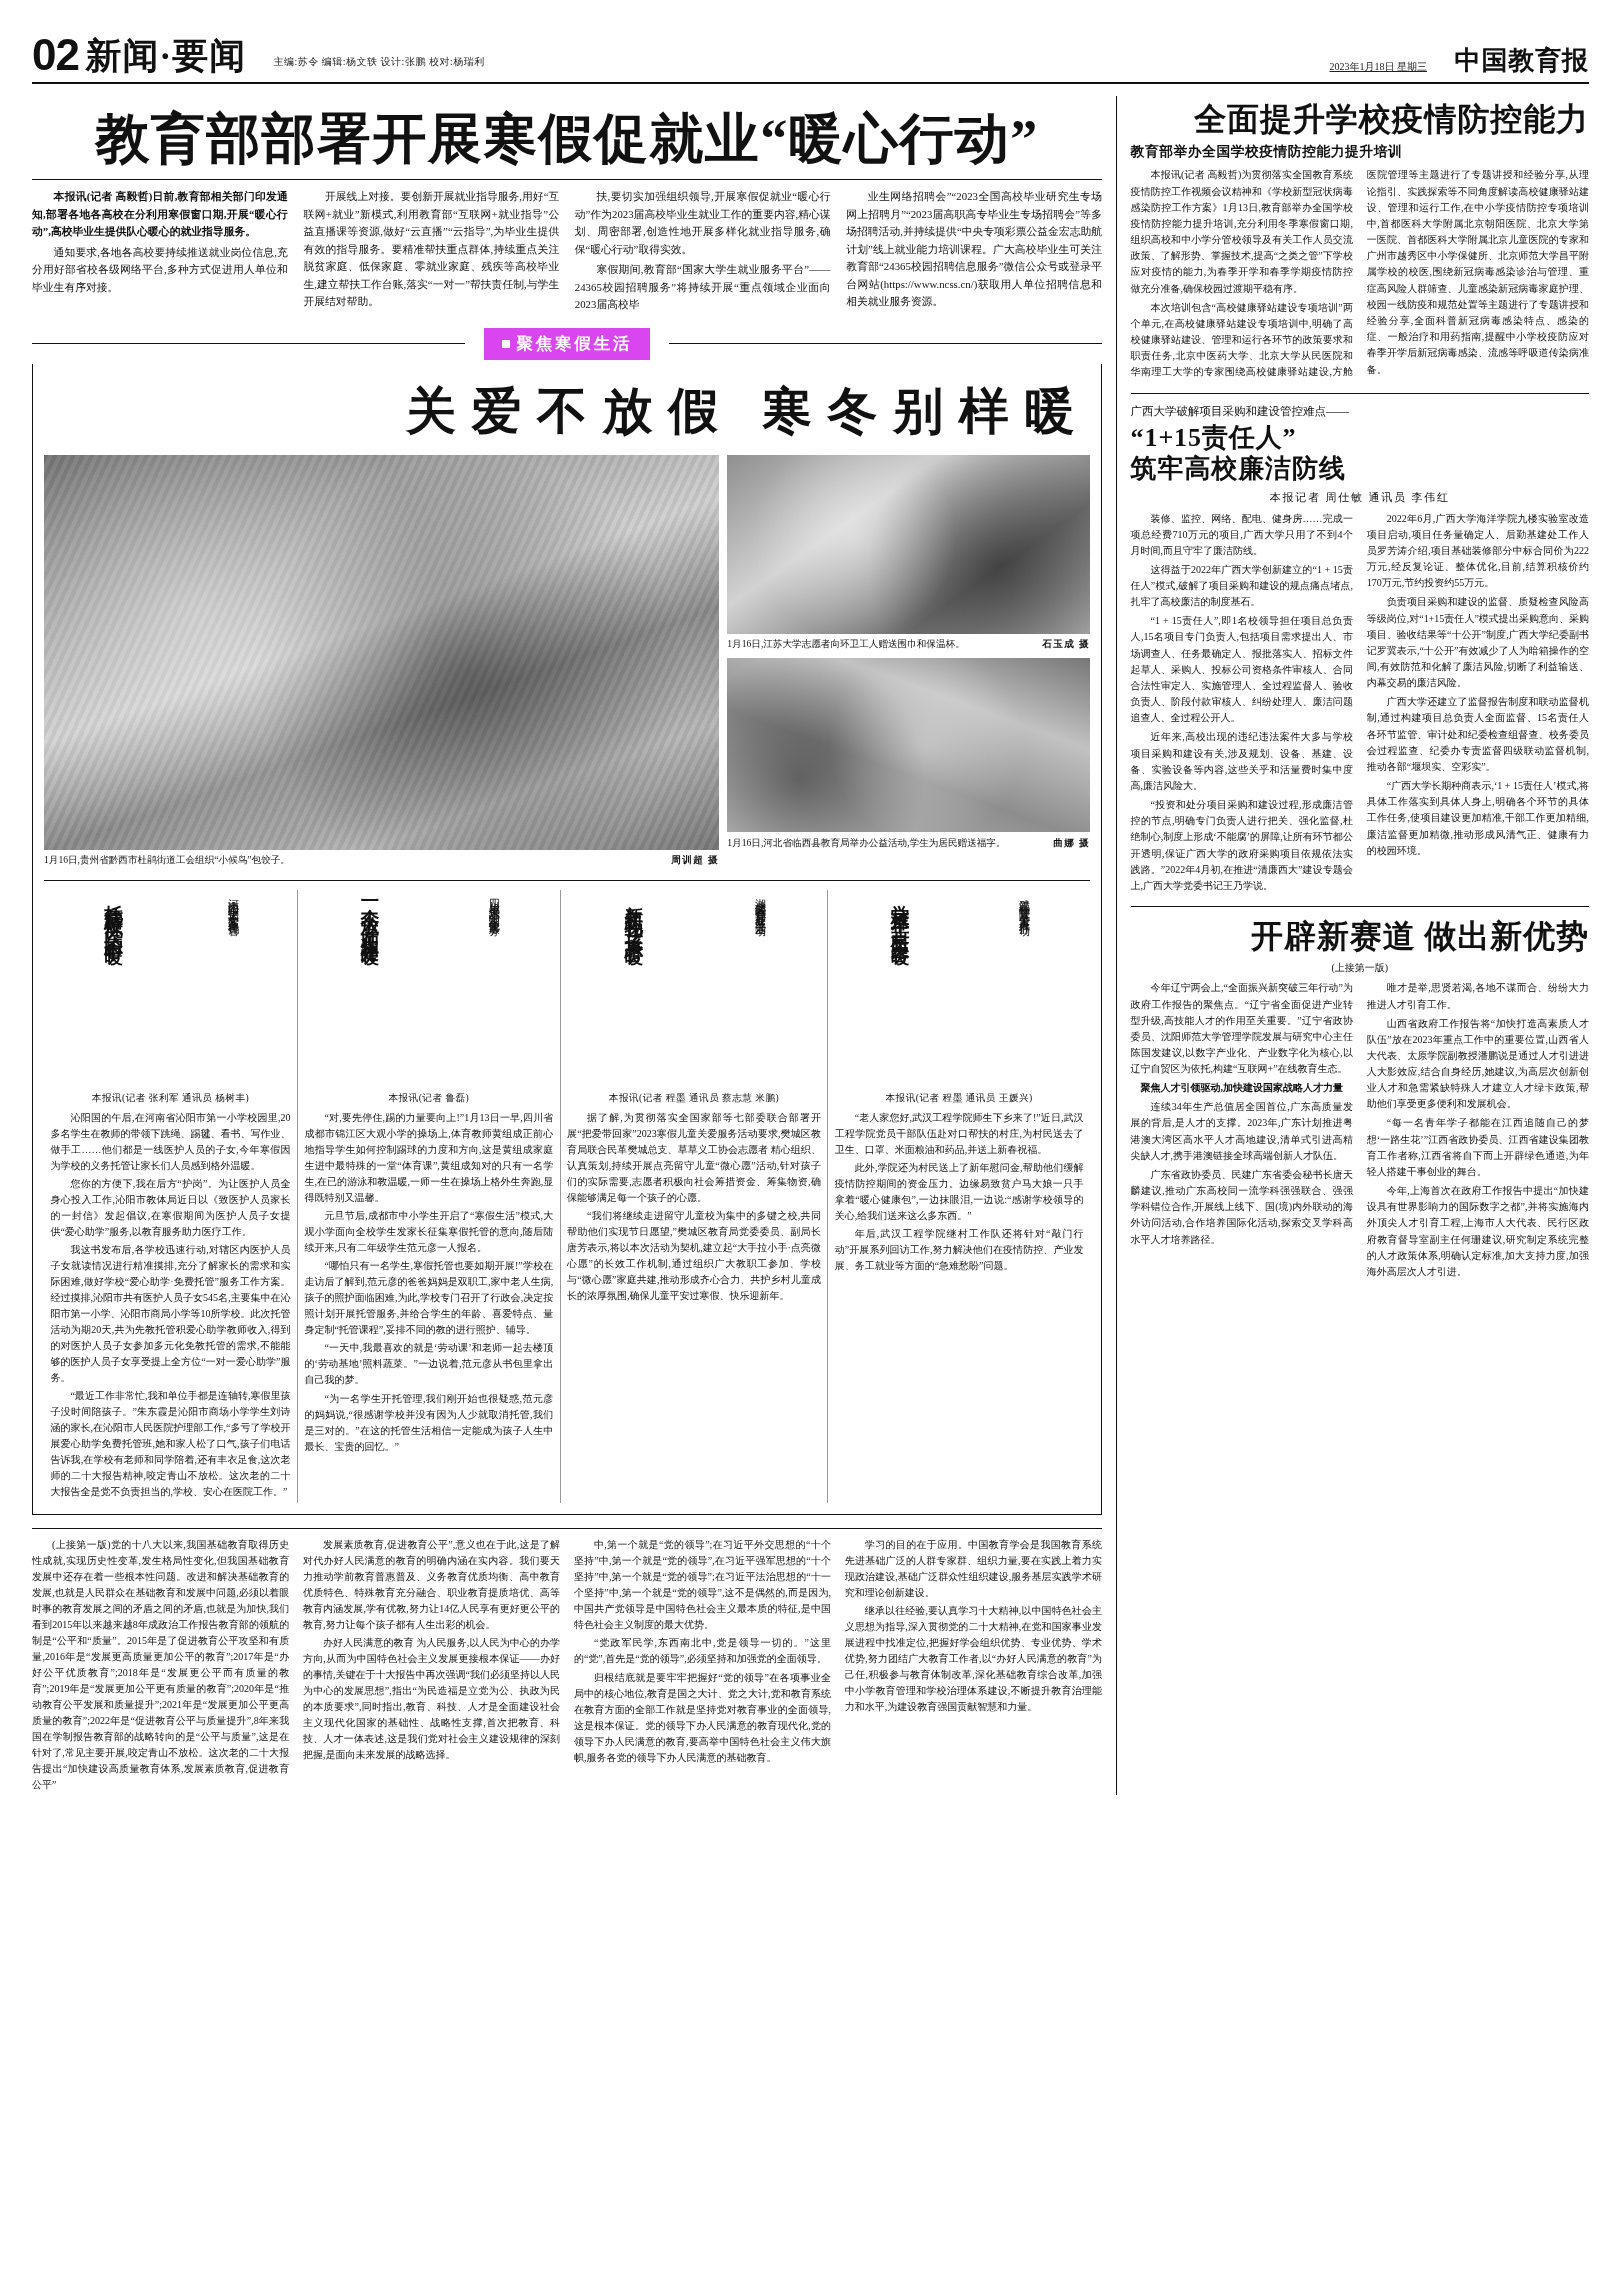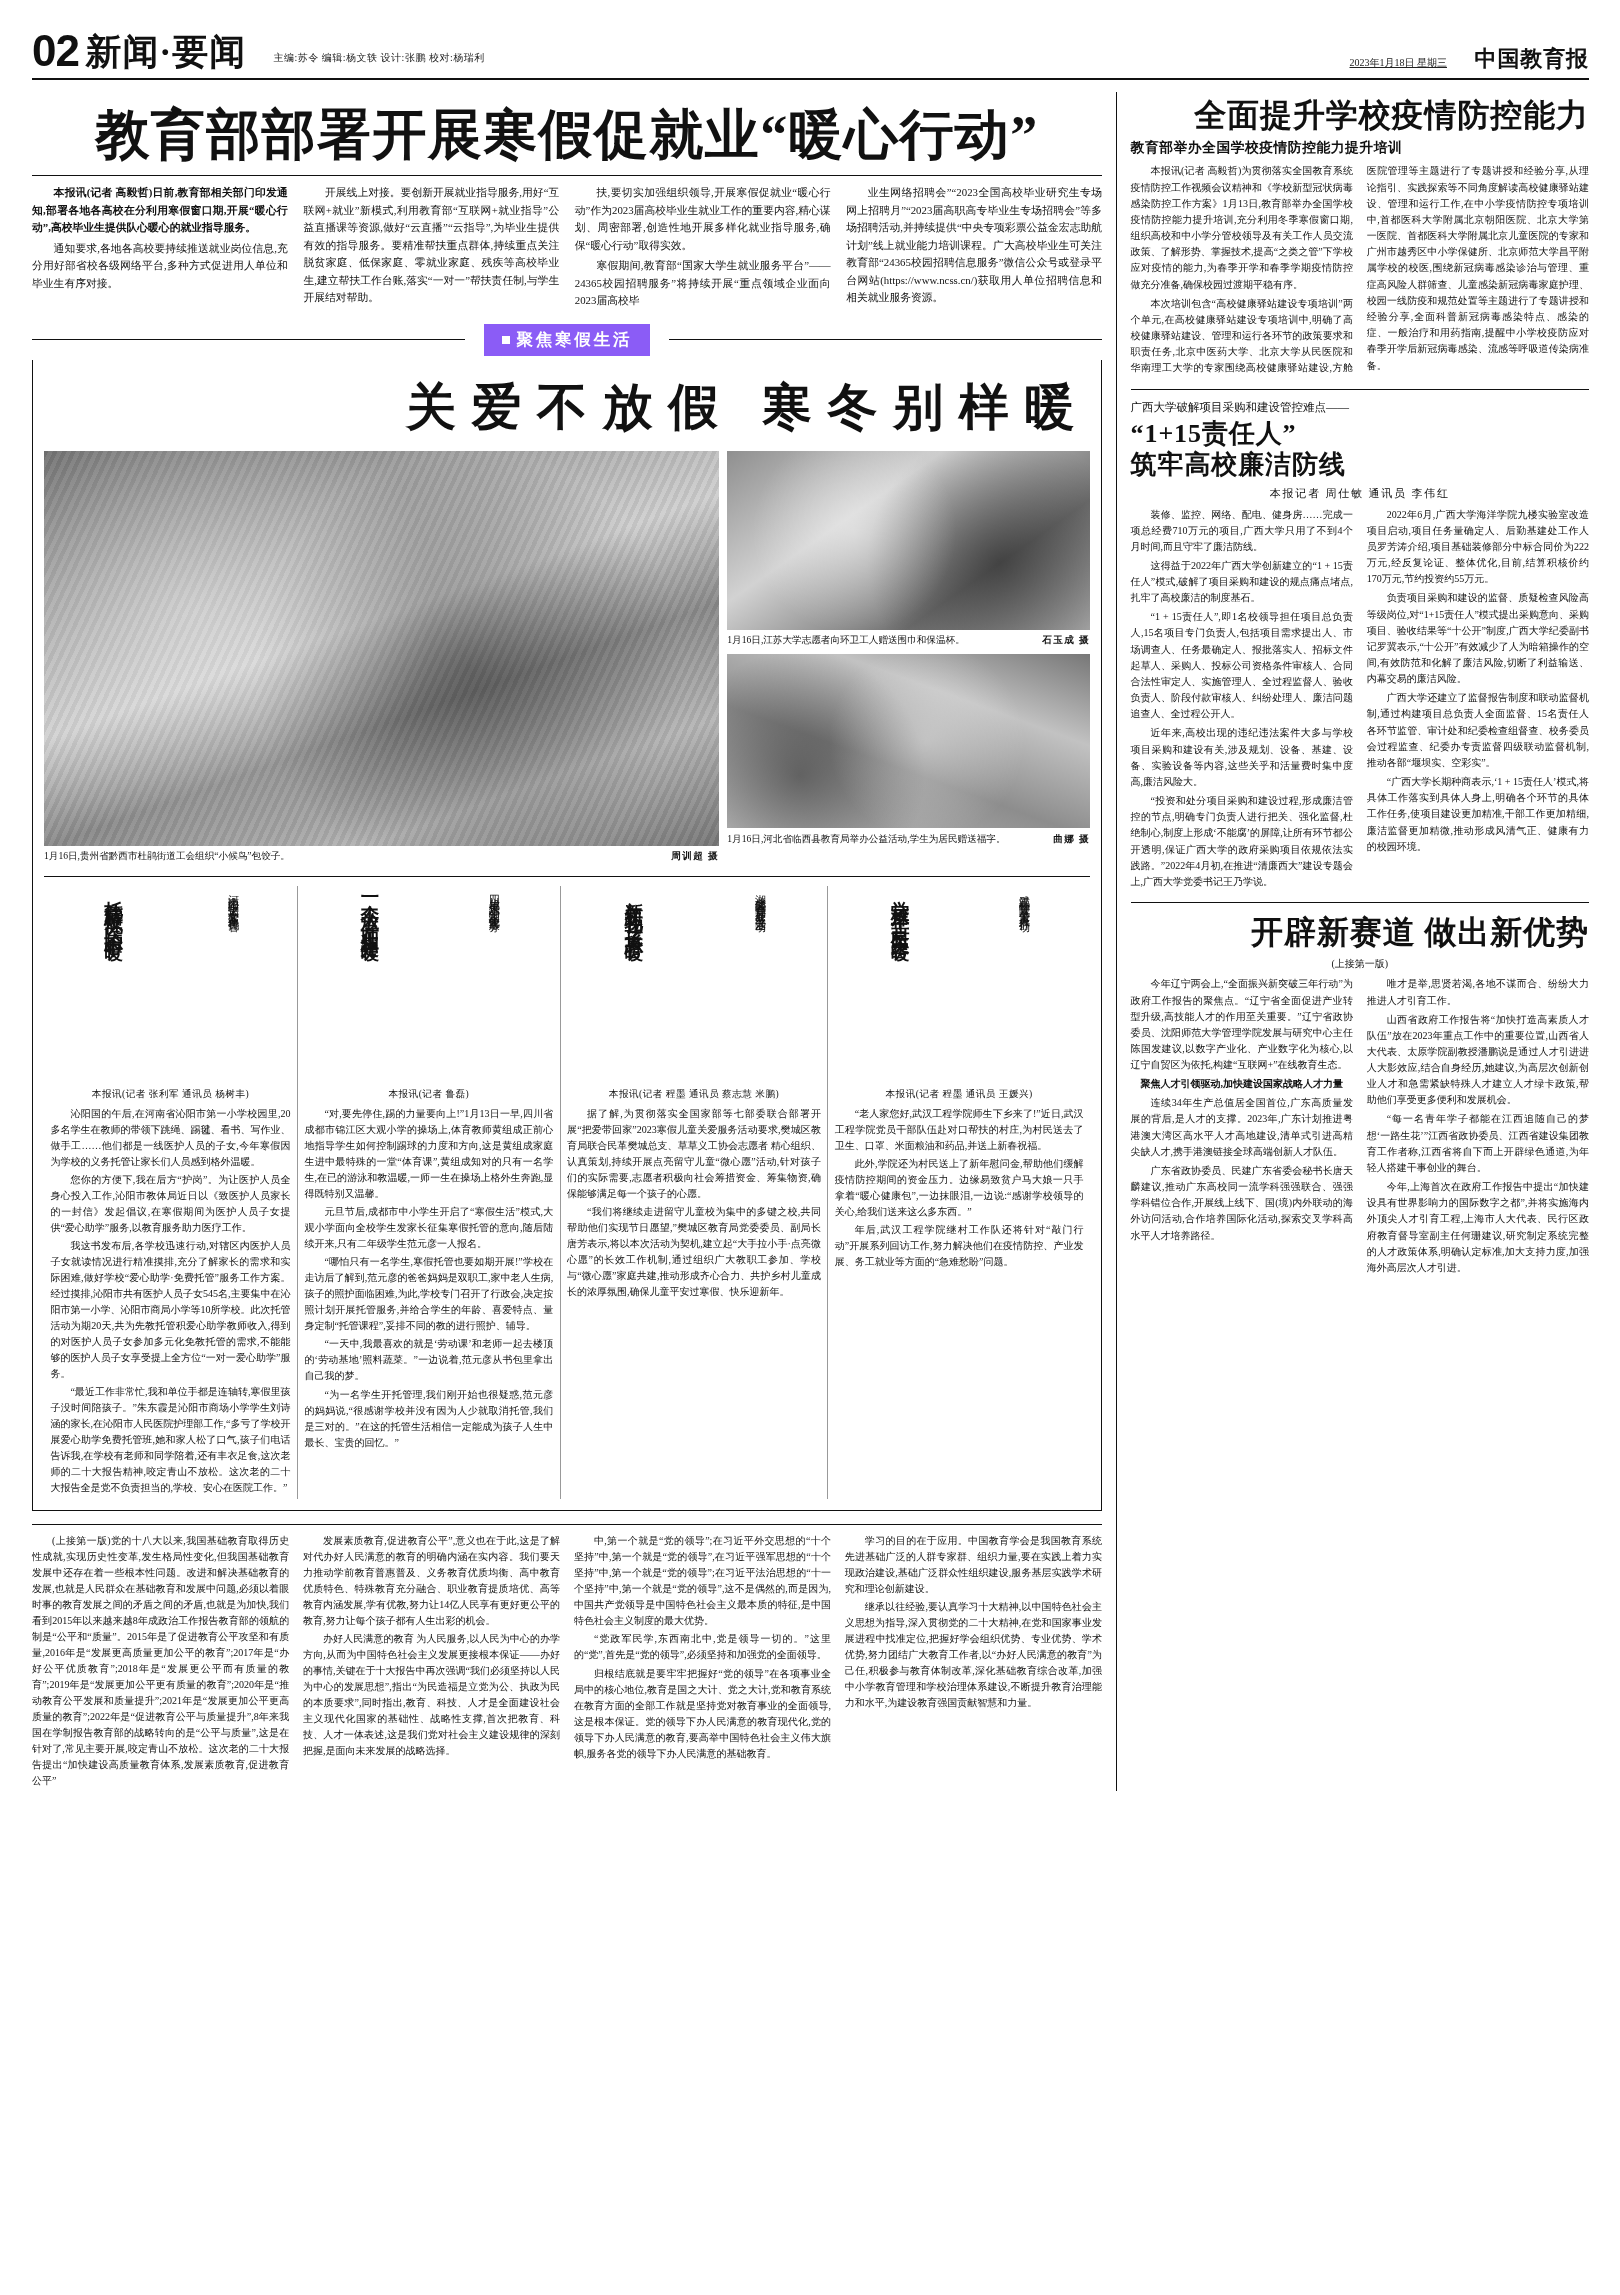--- a/index.html
+++ b/index.html
@@ -12,42 +12,42 @@
   .page{position:relative;width:1621px;height:2343px;box-sizing:border-box;padding:27.5px 32px 18.4px 32px;}
 
   
   .masthead{display:flex;align-items:flex-end;border-bottom:2.3px solid #111;padding-bottom:8.3px;}
   .mh-left{display:flex;align-items:flex-end;}
   .pagenum{font-family:"Liberation Sans",sans-serif;font-size:44px;font-weight:700;line-height:.85;letter-spacing:-0.9px;}
   .mh-title{font-size:36px;font-weight:700;margin-left:6.4px;line-height:.95;letter-spacing:0.9px;}
   .mh-credits{font-size:10px;color:#222;margin-left:27.5px;margin-bottom:4.6px;letter-spacing:0.5px;}
   .mh-right{margin-left:auto;display:flex;align-items:flex-end;gap:27.5px;}
   .mh-date{font-size:10px;margin-bottom:0;color:#222;text-decoration:underline;}
-  .mh-paper{font-size:22px;font-weight:700;letter-spacing:0.9px;line-height:1;margin-top:20px;}
+  .mh-paper{font-size:26px;font-weight:700;letter-spacing:0.9px;line-height:1;margin-top:20px;}
 
   
   .body-wrap{display:flex;margin-top:12px;}
   .left-col{width:1070px;}
   .rule-v{width:0;border-left:0.9px solid #111;margin:0 13.8px;}
   .right-col{width:482px;}
 
   
   .headline{font-size:54px;font-weight:700;letter-spacing:1.4px;text-align:center;line-height:1.15;margin:12px 0 2.8px 0;}
   .hr-thin{border:0;border-top:0.9px solid #111;margin:9.2px 0 8.3px 0;}
 
   
   .lead-cols{display:flex;gap:15.6px;}
   .lead-cols .c{flex:1;font-size:10.8px;line-height:1.62;text-align:justify;}
   .lead-cols .c p{margin:0 0 2.8px 0;text-indent:2em;}
   .bold-lead{font-weight:700;}
 
   
   .focus-banner{display:flex;align-items:center;margin:12px 0 4.6px 0;}
   .fb-line{flex:1;height:0;border-top:1.4px solid #111;}
-  .fb-box{background:#8b5cf6;color:#fff;font-size:16.5px;font-weight:700;padding:4.6px 17.4px;letter-spacing:2.8px;margin:0 19px;}
+  .fb-box{background:#d946ef;color:#fff;font-size:16.5px;font-weight:700;padding:4.6px 17.4px;letter-spacing:2.8px;margin:0 19px;}
   .fb-box .sq{display:inline-block;width:8.3px;height:8.3px;background:#fff;margin-right:6.4px;vertical-align:0.9px;}
 
   .big-banner{border:1.4px solid #111;border-top:none;padding:13px 11px 11px 11px;}
   .banner-title{font-size:50px;font-weight:700;letter-spacing:15.6px;text-align:right;line-height:1.2;margin:3.7px 0 13.8px 0;}
 
   
   .photos{display:flex;gap:8.3px;}
   .photos .pl{width:675px;}
   .photos .pr{flex:1;display:flex;flex-direction:column;gap:6.4px;}
   .ph{position:relative;background:#b9b9b9;overflow:hidden;}

